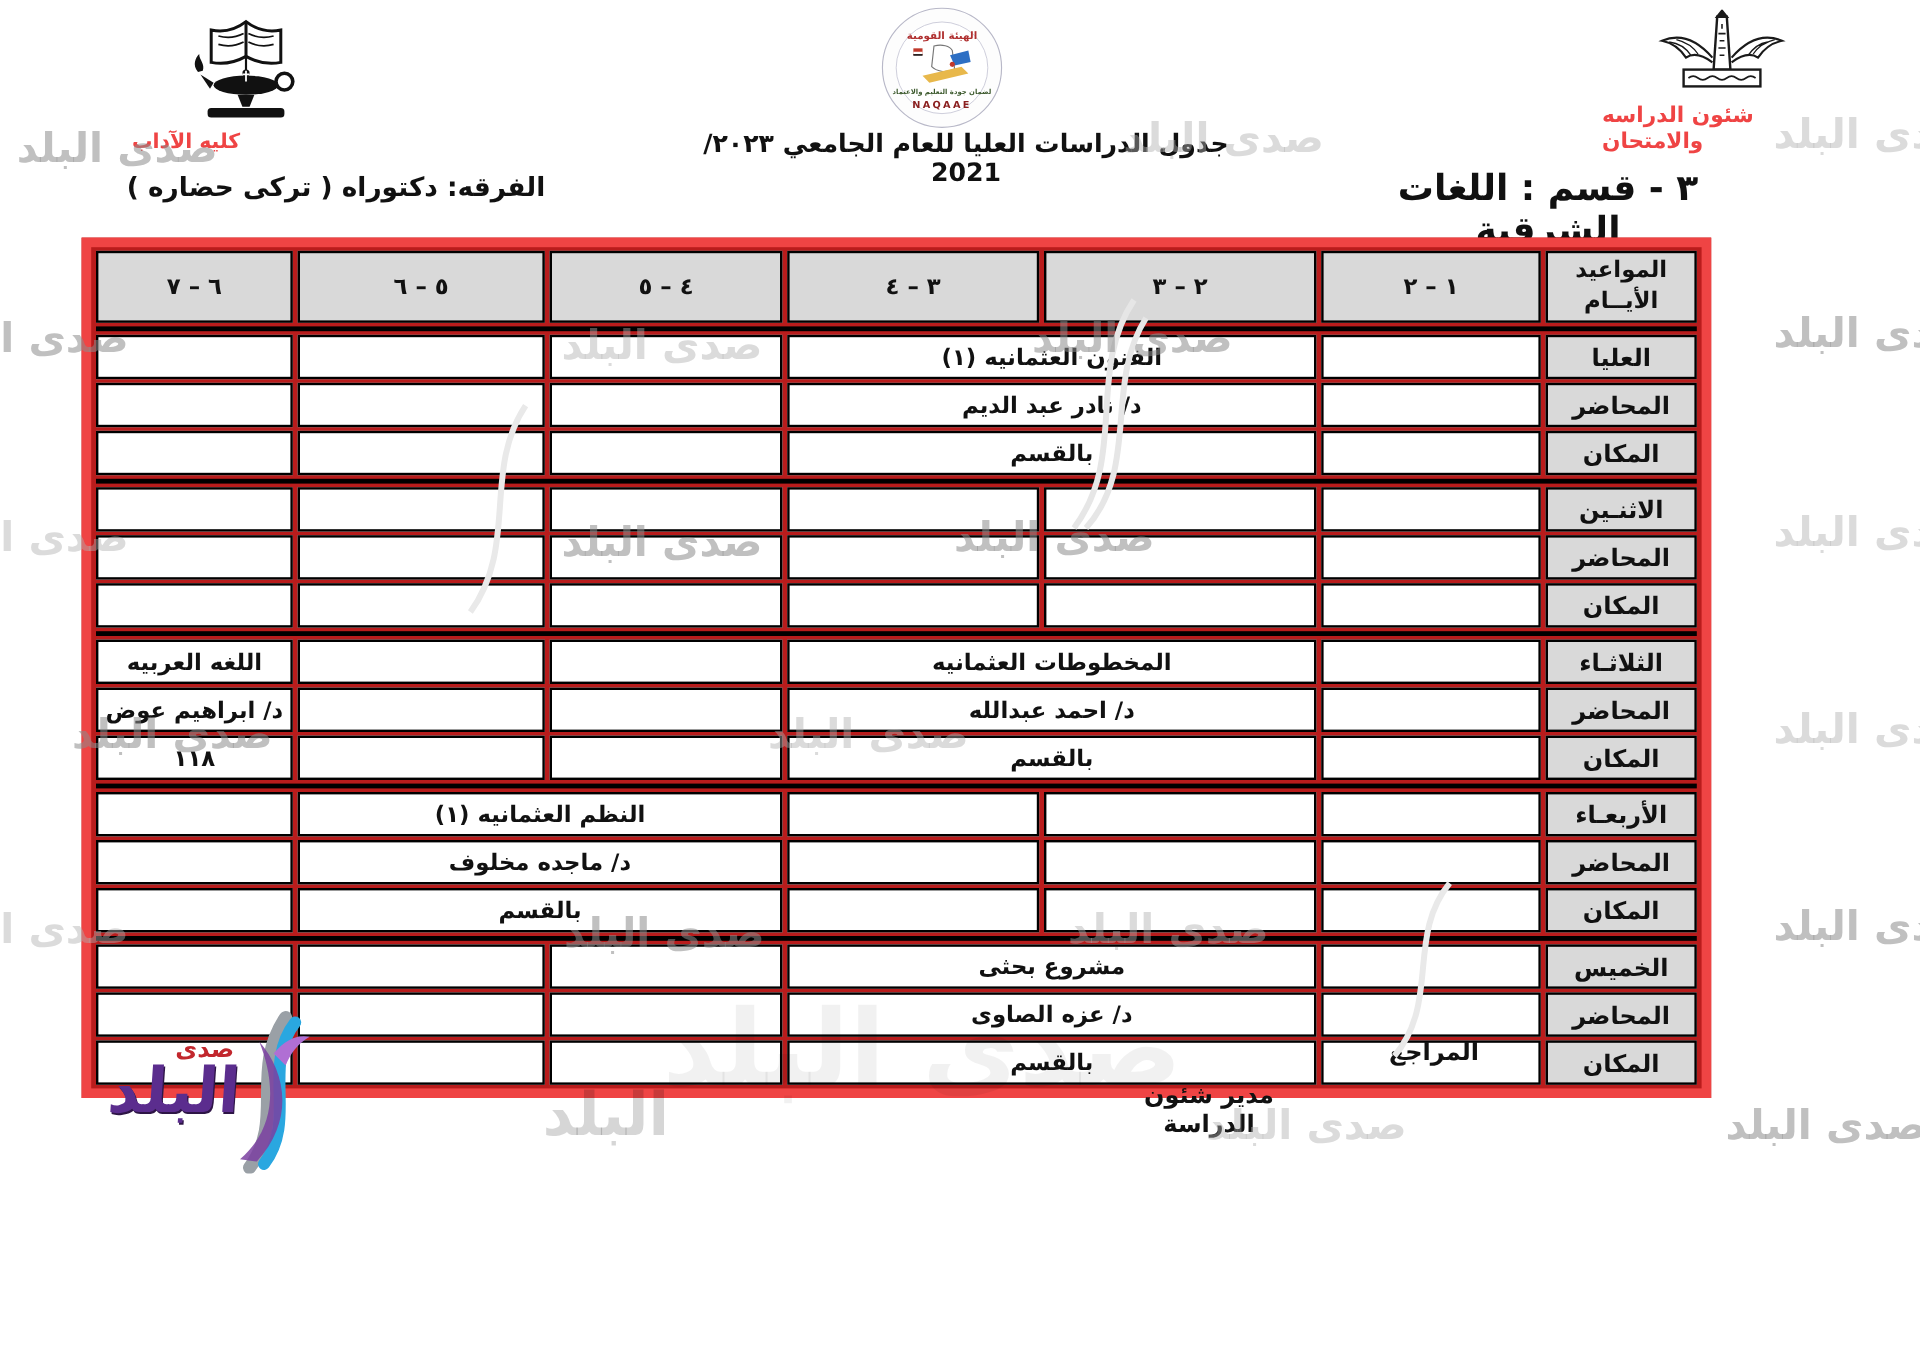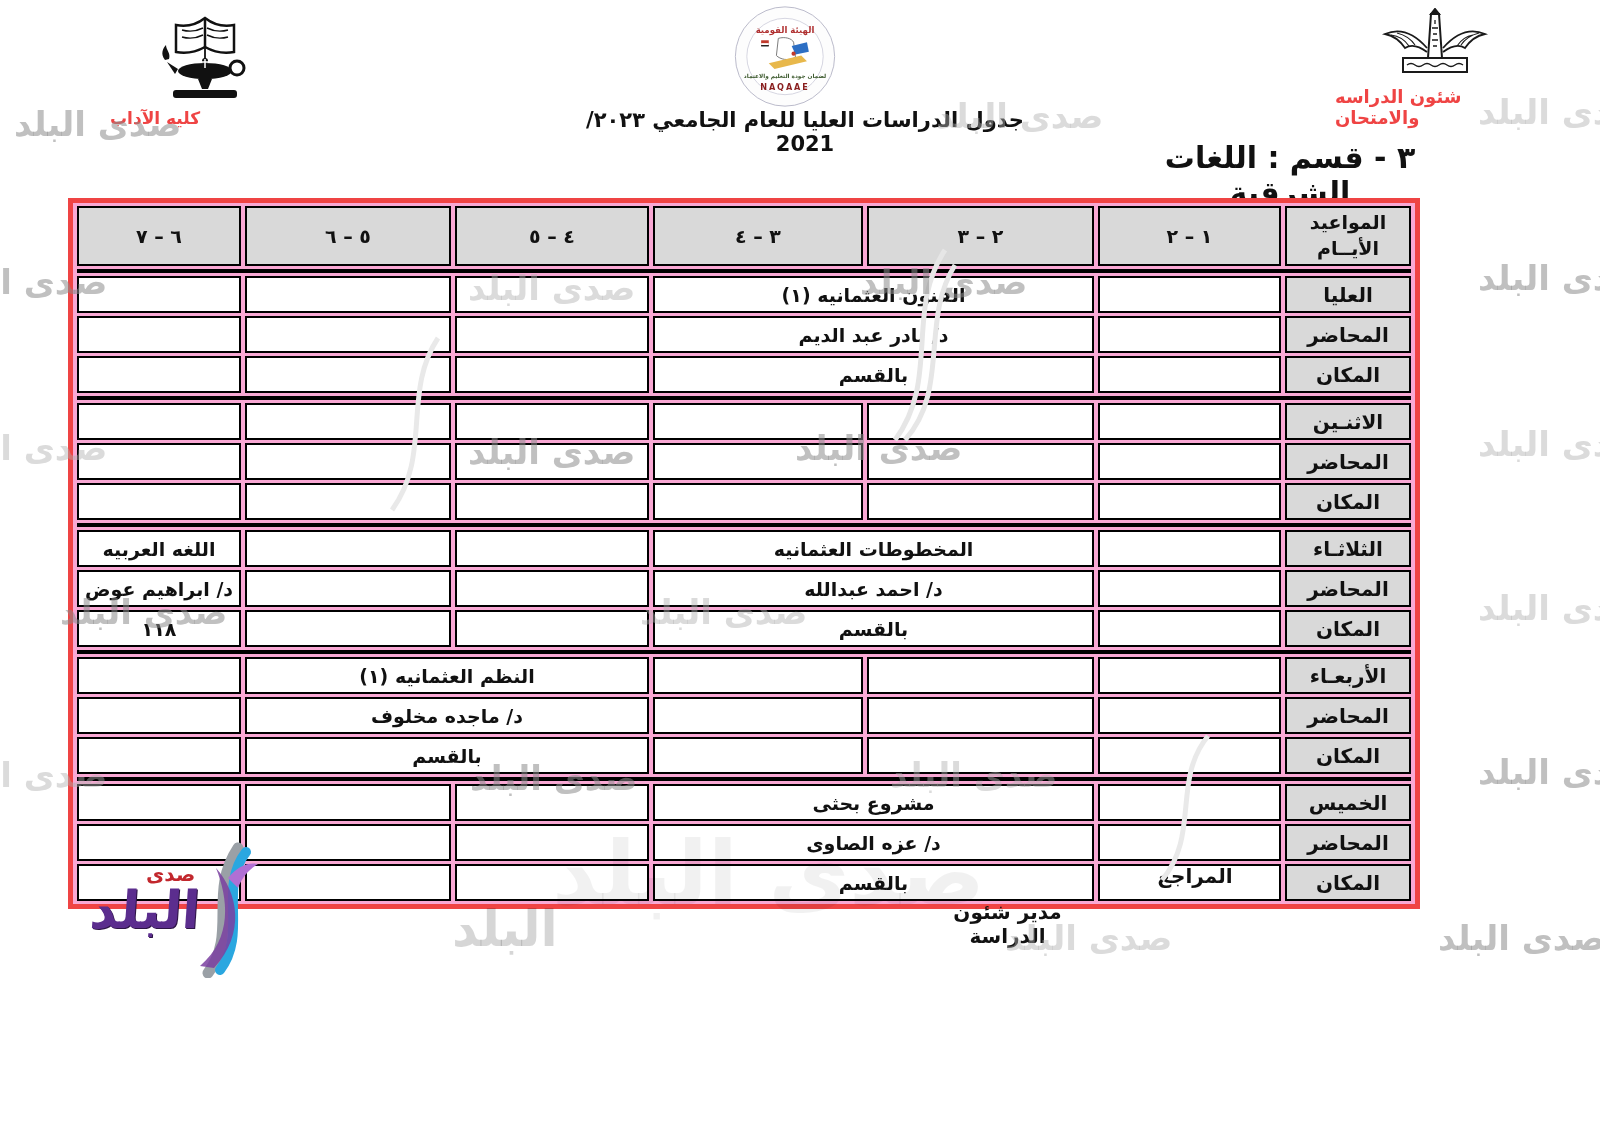--- a/index.html
+++ b/index.html
@@ -17,21 +17,21 @@
   .doc-title{position:absolute;left:555px;top:108px;width:500px;text-align:center;
     font-size:21px;font-weight:bold;}
   .dept-line{position:absolute;left:1150px;top:140px;width:280px;text-align:center;
     font-size:30px;font-weight:bold;}
   .level-line{position:absolute;left:100px;top:144px;width:360px;text-align:center;
     font-size:22px;font-weight:bold;}
   
   table.sched{
     position:absolute;left:68px;top:198px;width:1352px;
     border-collapse:separate;border-spacing:4px 3px;
-    border:5px solid #ef4444;background:#f9a8d4;table-layout:fixed;z-index:2;
+    border:8px solid #ef4444;background:#b91c1c;table-layout:fixed;z-index:2;
   }
   table.sched th, table.sched td{
     border:2px solid #000;text-align:center;vertical-align:middle;
     padding:0;font-weight:bold;color:#111;overflow:hidden;white-space:nowrap;
   }
   table.sched th{background:#d9d9d9;height:56px;font-size:19px;}
   th.corner div{line-height:1.35;}
   td.lbl{background:#d9d9d9;height:33px;font-size:20px;}
   td.cell{background:#fff;height:33px;font-size:19px;}
   tr.seprow td{border:none;background:#000;height:4px;padding:0;line-height:0;}
@@ -119,20 +119,21 @@
         <path d="M26,27 C34,28 40,32 44,38 M32,25 C40,27 46,31 50,37 M108,27 C102,28 96,32 92,38 M114,25 C106,27 100,31 96,37" stroke-width="1.1"></path>
         <rect x="38" y="50" width="64" height="14" fill="#fff"></rect>
         <path d="M42,57 q4,-3 8,0 q4,3 8,0 q4,-3 8,0 q4,3 8,0 q4,-3 8,0 q4,3 8,0 q4,-3 8,0" stroke-width="1.4"></path>
       </g>
     </svg>
     <div class="logo-caption" style="font-size:18px">شئون الدراسه والامتحان</div>
   </div>
 
   <div class="doc-title">جدول الدراسات العليا  للعام الجامعي ٢٠٢٣/ 2021</div>
   <div class="dept-line">٣ - قسم : اللغات الشرقية</div>
+  <div class="level-line">الفرقه: دكتوراه ( تركى حضاره )</div>
 
   <table class="sched">
     <colgroup>
       <col style="width:126px">
         <col style="width:183px">
         <col style="width:227px">
       <col style="width:210px">
         <col style="width:194px">
         <col style="width:206px">
         <col style="width:164px">

